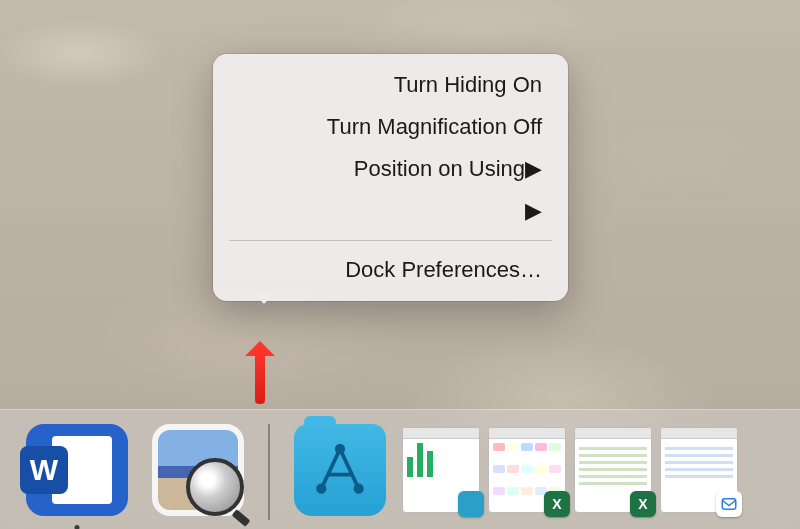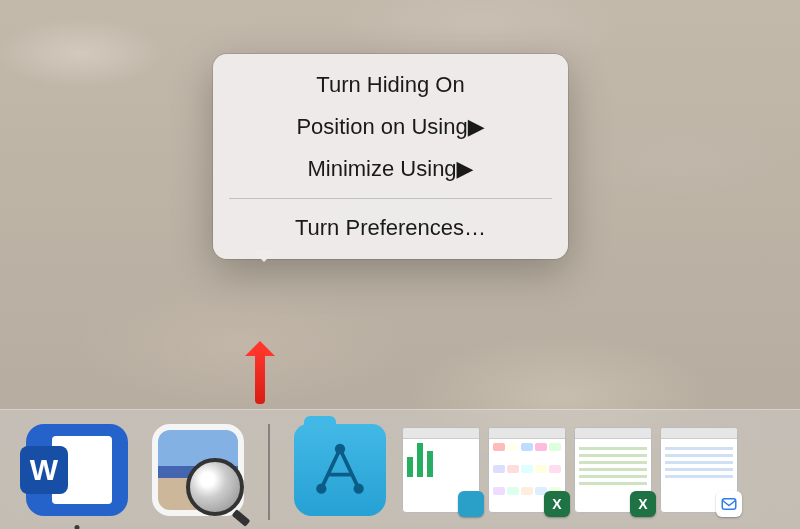--- a/index.html
+++ b/index.html
@@ -90,21 +90,21 @@
     box-shadow:0 12px 40px rgba(0,0,0,.25),0 0 0 1px rgba(0,0,0,.1);
     padding:10px 0;
     font-size:22px;color:#1a1a1a;
     z-index:50;
   }
   .context-menu::after{
     content:"";position:absolute;left:40px;bottom:-14px;
     border:11px solid transparent;border-top-color:rgba(238,236,235,.96);
   }
   .menu-item{
-    padding:8px 26px;display:flex;align-items:center;justify-content:center;
+    padding:8px 26px;display:flex;align-items:center;justify-content:flex-end;
     cursor:default;
   }
   .menu-sep{height:1px;background:rgba(0,0,0,.18);margin:8px 16px}
 
   .arrow-annotation{
     position:absolute;left:249px;bottom:125px;width:22px;height:78px;z-index:40;
     pointer-events:none;
   }
   .arrow-annotation .shaft{
     position:absolute;left:6px;top:22px;width:10px;height:56px;
@@ -208,29 +208,31 @@
     </div>
   </div>
 
 </div>
 
 <div class="context-menu">
   <div class="menu-item">
     <span>Turn Hiding On</span>
   </div>
   <div class="menu-item">
+    <span>Turn Magnification Off</span>
+  </div>
+  <div class="menu-item">
     <span>Position on Using</span>
     <span>▶</span>
   </div>
   <div class="menu-item">
-    <span>Minimize Using</span>
     <span>▶</span>
   </div>
   <div class="menu-sep"></div>
   <div class="menu-item">
-    <span>Turn Preferences…</span>
+    <span>Dock Preferences…</span>
   </div>
 </div>
 
 <div class="arrow-annotation">
   <div class="head"></div>
     <div class="shaft"></div>
 </div>
 
 </body></html>

